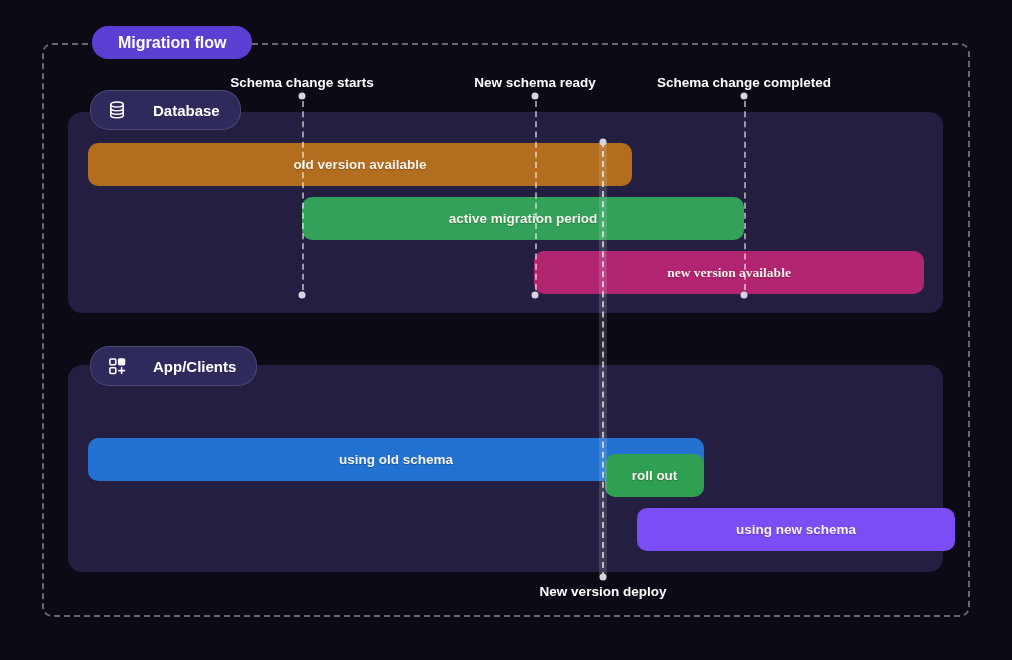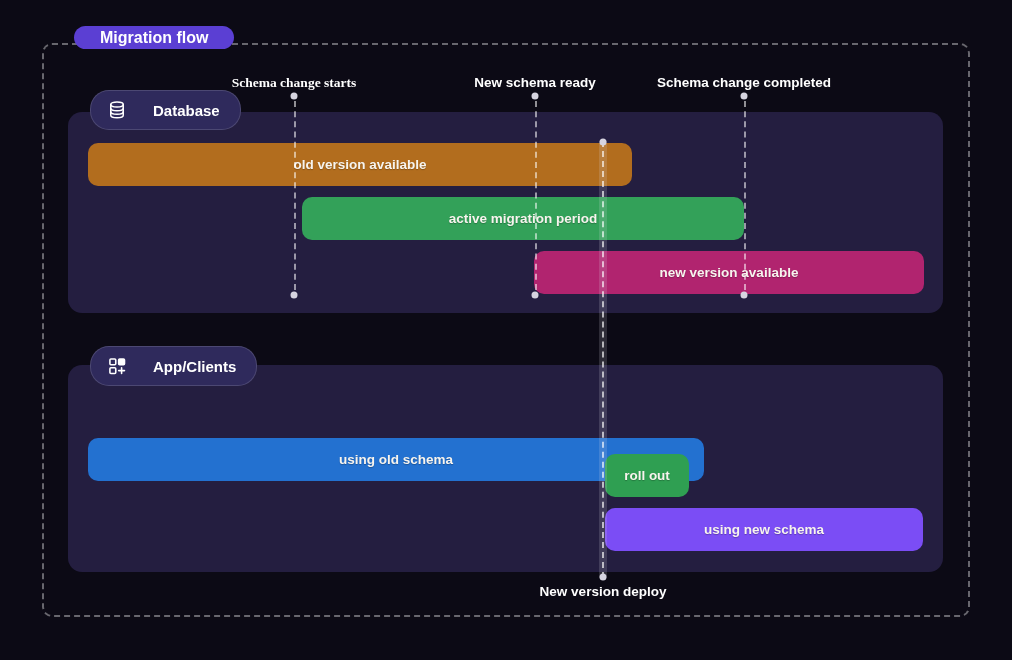--- a/index.html
+++ b/index.html
@@ -12,21 +12,21 @@
   }
   .canvas { position: absolute; inset: 0; }
 
   .outer-border {
     position: absolute; left: 42px; top: 43px; width: 924px; height: 570px;
     border: 2px dashed rgba(255,255,255,0.38);
     border-radius: 10px;
   }
 
   .title-badge {
-    position: absolute; left: 74px; top: 26px; height: 23px;
+    position: absolute; left: 92px; top: 26px; height: 33px;
     padding: 0 26px;
     background: #5b3fd3;
     border-radius: 16px;
     color: #ffffff; font-size: 16px; font-weight: bold;
     display: flex; align-items: center; justify-content: center;
     z-index: 10;
   }
 
   .panel {
     position: absolute; left: 68px; width: 875px;
@@ -56,41 +56,41 @@
     border-radius: 10px;
     color: #f7f4ee; font-size: 13.5px; font-weight: bold;
     display: flex; align-items: center; justify-content: center;
     z-index: 2;
     text-shadow: 0 1px 1px rgba(0,0,0,0.25);
   }
   .bar.old-version   { left: 88px;  top: 143px; width: 544px; }
   .bar.active-period { left: 302px; top: 197px; width: 442px; }
   .bar.new-version   { left: 534px; top: 251px; width: 390px; }
   .bar.old-schema    { left: 88px;  top: 400px; width: 616px; margin-top: 38px; }
-  .bar.roll-out      { left: 605px; top: 454px; width: 84px;  }
+  .bar.roll-out      { left: 605px; top: 454px; width: 99px;  }
   .bar.new-schema    { left: 605px; top: 508px; width: 318px; }
 
   .milestone-label {
     position: absolute; top: 75px;
     transform: translateX(-50%);
     color: #ffffff; font-size: 13.5px; font-weight: bold;
     white-space: nowrap; z-index: 6;
   }
   .milestone-line {
     position: absolute; top: 101px; height: 189px; width: 0;
     border-left: 2px dashed rgba(255,255,255,0.55);
     z-index: 5;
   }
   .dot {
     position: absolute; width: 7px; height: 7px;
     background: #d6d4e0; border-radius: 50%;
     transform: translate(-50%, -50%);
     z-index: 6;
   }
-  .mx1 { left: 294px; font-family: Liberation Serif, serif; } .mx2 { left: 535px; } .mx3 { left: 744px; }
+  .mx1 { left: 302px; } .mx2 { left: 535px; } .mx3 { left: 744px; }
 
   .deploy-band {
     position: absolute; left: 599px; top: 141px; width: 8px; height: 437px;
     background: rgba(223,223,235,0.16);
     z-index: 4;
   }
   .deploy-band .center-dash {
     position: absolute; left: 3px; top: 0; height: 100%; width: 0;
     border-left: 2px dashed rgba(255,255,255,0.65);
   }
@@ -137,21 +137,21 @@
       </svg>
     </span>
     <span>Database</span>
   </div>
   <div class="bar old-version" style="background: rgb(178, 109, 30);">
     <span>old version available</span>
   </div>
   <div class="bar active-period" style="background: rgb(51, 161, 89);">
     <span>active migration period</span>
   </div>
-  <div class="bar new-version" style="background: rgb(177, 36, 111);">
+  <div class="bar new-version" style="background: rgb(177, 36, 111); font-family: Liberation Serif, serif;">
     <span>new version available</span>
   </div>
 
   <div class="panel app"></div>
   <div class="section-badge app">
     <span>
       <svg width="20" height="20" viewBox="0 0 24 24" fill="none" stroke="#ffffff" stroke-width="1.9" stroke-linecap="round" stroke-linejoin="round">
         <rect x="3.5" y="3.5" width="7" height="7" rx="1.2"></rect>
         <rect x="14" y="3.5" width="7" height="7" rx="1.2" fill="#ffffff"></rect>
         <rect x="3.5" y="14" width="7" height="7" rx="1.2"></rect>
@@ -159,21 +159,21 @@
       </svg>
     </span>
     <span>App/Clients</span>
   </div>
   <div class="bar old-schema" style="background: rgb(35, 113, 208);">
     <span>using old schema</span>
   </div>
   <div class="bar roll-out" style="background: rgb(47, 159, 82);">
     <span>roll out</span>
   </div>
-  <div class="bar new-schema" style="background: rgb(123, 77, 245);">
+  <div class="bar new-schema" style="background: rgb(123, 77, 245); margin-left: 32px;">
     <span>using new schema</span>
   </div>
 
   <div class="deploy-band">
     <div class="center-dash"></div>
   </div>
   <div class="dot" style="left:603px; top:142px"></div>
   <div class="dot" style="left:603px; top:577px"></div>
   <div class="deploy-label">New version deploy</div>
 

